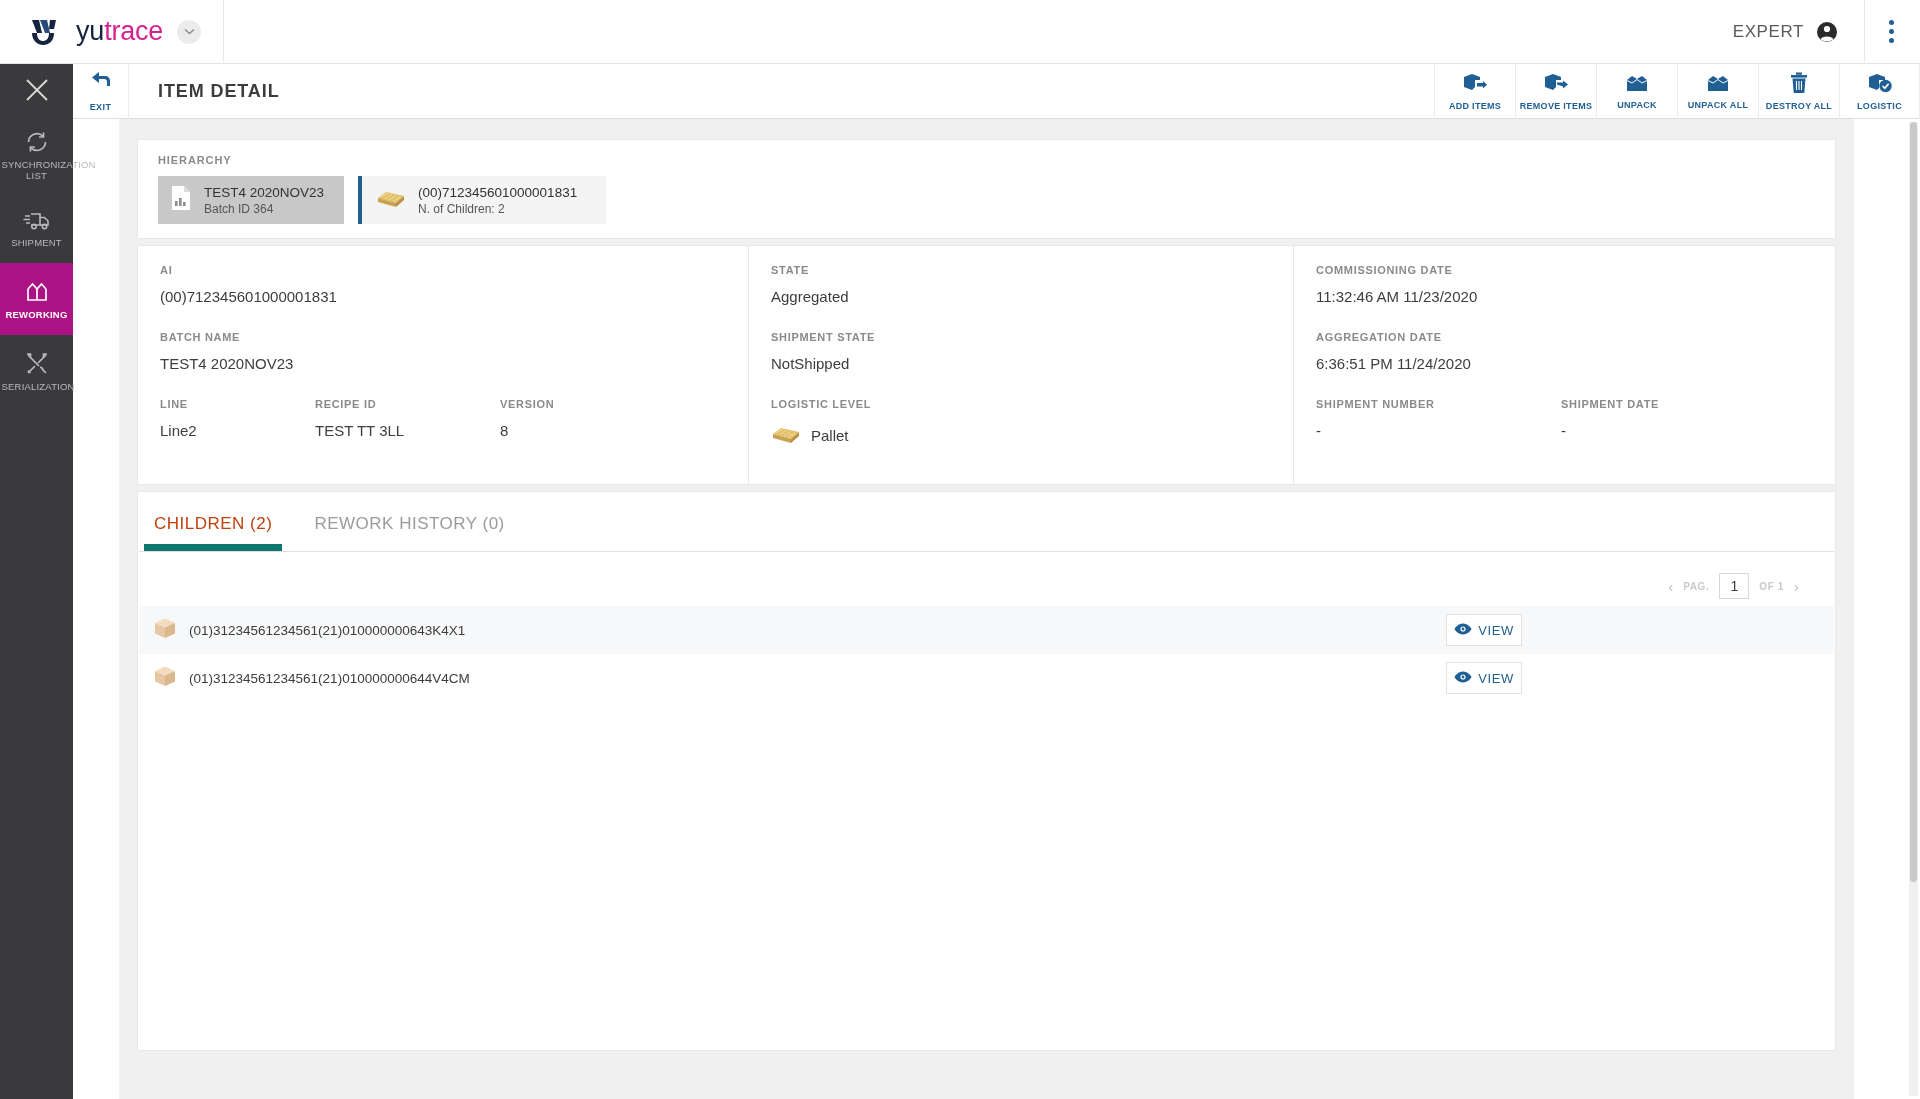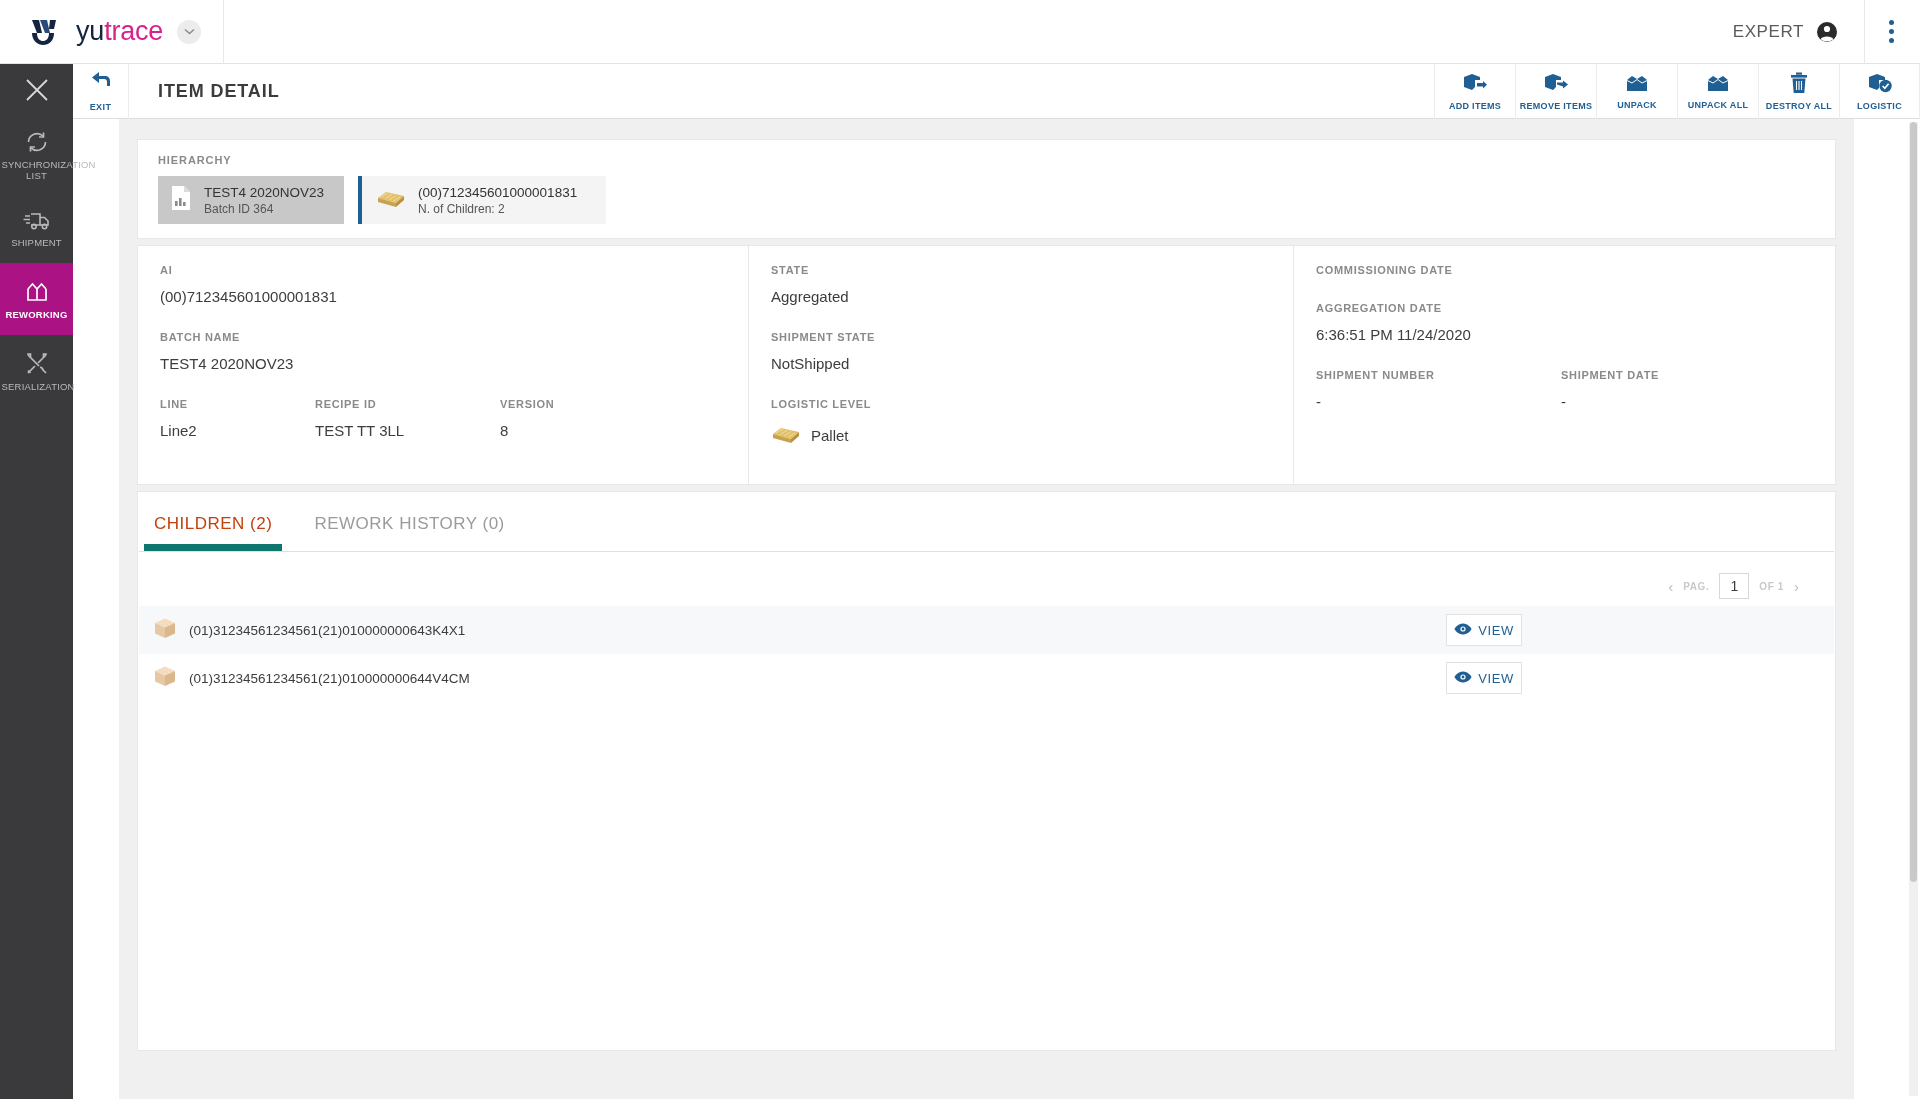--- a/index.html
+++ b/index.html
@@ -472,20 +472,21 @@
             </svg>
           </span>
           <span>Pallet</span>
         </div>
       </div>
     </div>
 
     <div class="dcol c3">
       <div class="fld-block">
         <div class="fld-label">COMMISSIONING DATE</div>
+        <div class="fld-value">11:32:46 AM 11/23/2020</div>
       </div>
       <div class="fld-block">
         <div class="fld-label">AGGREGATION DATE</div>
         <div class="fld-value">6:36:51 PM 11/24/2020</div>
       </div>
       <div class="fld-inline">
         <div class="fld-block w245">
           <div class="fld-label">SHIPMENT NUMBER</div>
           <div class="fld-value">-</div>
         </div>

